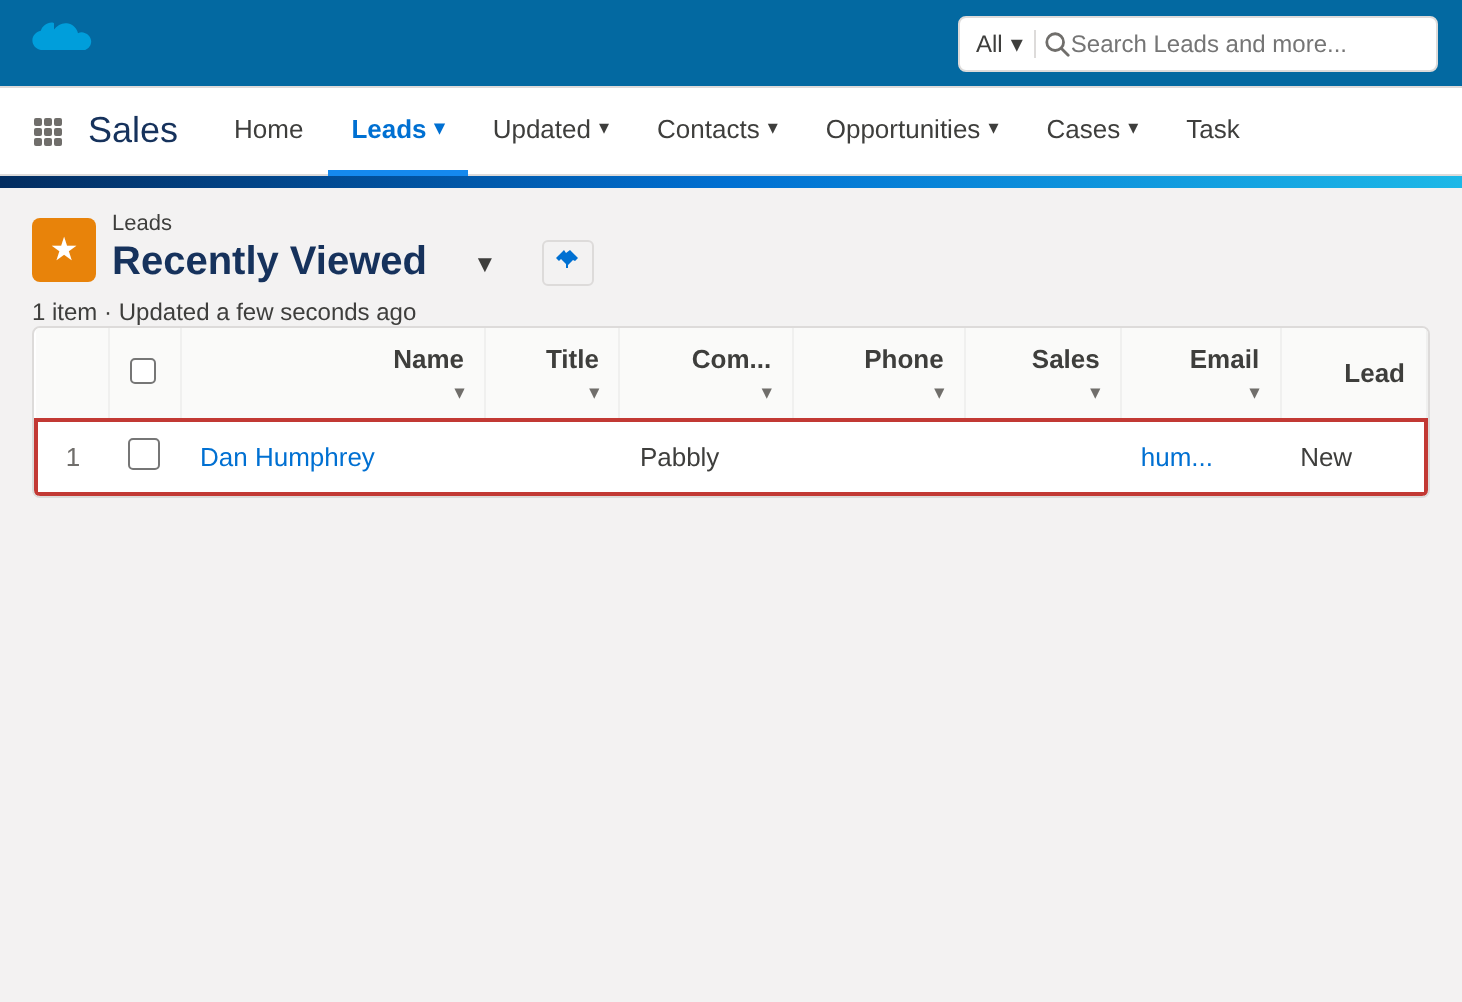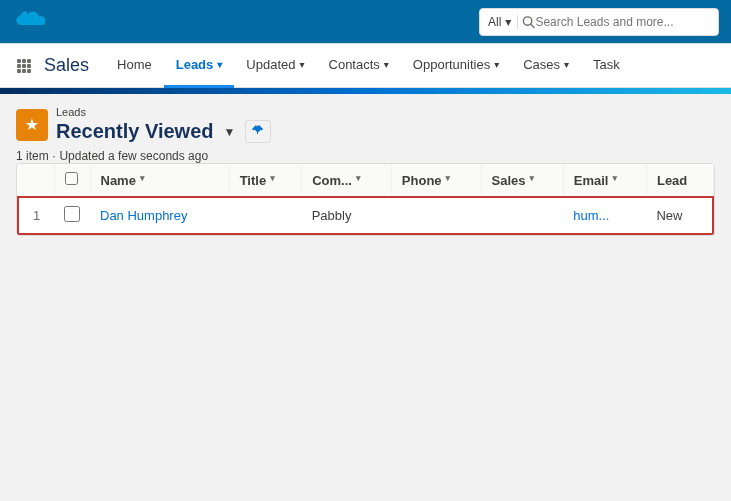--- a/index.html
+++ b/index.html
@@ -185,23 +185,24 @@
       text-align: left;
       font-weight: 600;
       color: #3e3e3c;
       white-space: nowrap;
       border-right: 1px solid #f0f0ef;
     }
     thead th:first-child { width: 36px; }
     thead th:nth-child(2) { width: 28px; }
     .col-sort {
       display: flex;
-      align-items: flex-start;
-      gap: 4px;
-      cursor: pointer;
+      align-items: flex-end;
+      gap: 4px;
+      cursor: pointer;
+      flex-direction: column;
     }
     .col-chevron { font-size: 9px; color: #706e6b; }
 
     tbody tr {
       border-bottom: 1px solid #e5e5e4;
     }
     tbody td {
       padding: 8px 10px;
       color: #3e3e3c;
       vertical-align: middle;
@@ -286,21 +287,21 @@
   </nav>
 </div>
 
 <div class="accent-bar"></div>
 
 <div class="content">
   <div class="view-header">
     <div class="star-icon-wrap">★</div>
     <div>
       <div class="breadcrumb">Leads</div>
-      <div style="display:flex;align-items:center;gap:6px;">
+      <div style="display:flex;align-items:center;gap:19px;">
         <span class="view-title">Recently Viewed</span>
         <button class="dropdown-btn">▼</button>
         <button class="pin-btn">
           <svg width="12" height="12" viewBox="0 0 12 12" fill="#0070d2">
             <path d="M7 1l4 4-1.5 1.5-1-.5L6 8.5V10H5V8L2.5 5.5l-1 1L0 5l4-4 1 1.5L7 1zM5 8.5L6.5 7"></path>
           </svg>
         </button>
       </div>
     </div>
   </div>

